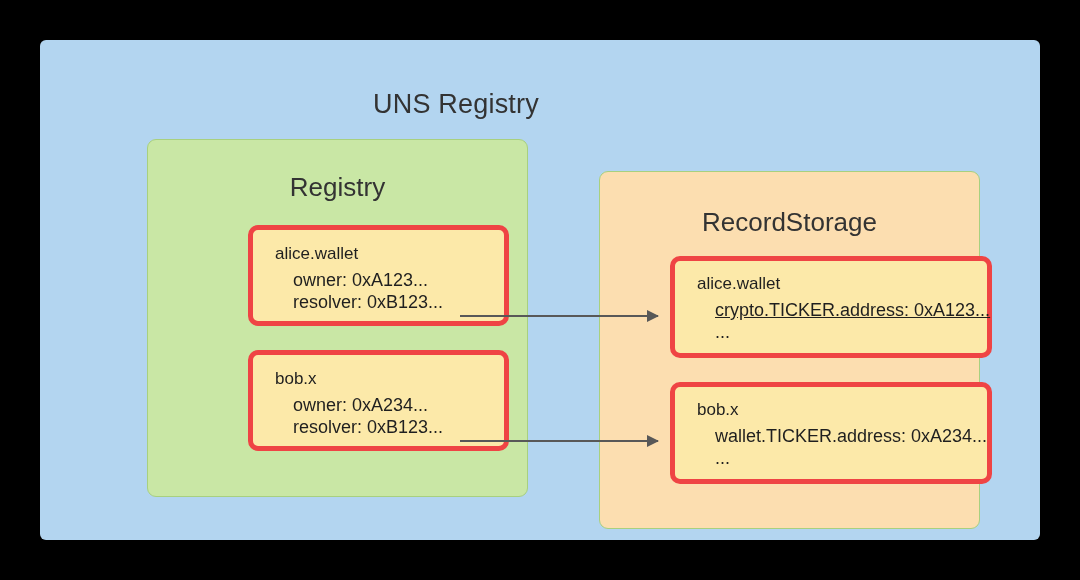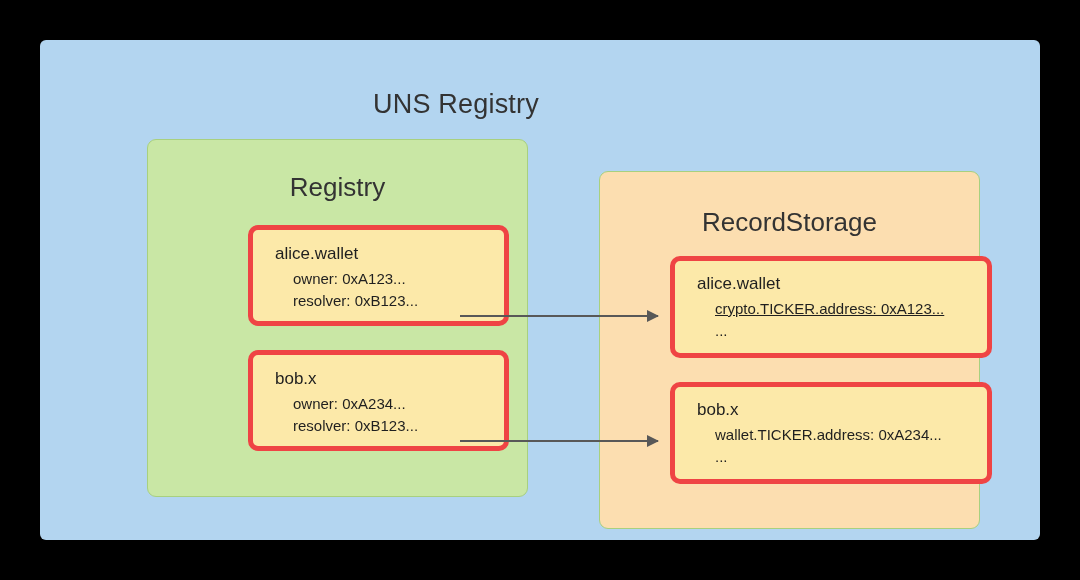--- a/index.html
+++ b/index.html
@@ -32,21 +32,21 @@
   .group-storage .group-title{top:35px;}
 
   .card{
     position:absolute;box-sizing:border-box;
     background:#fce9a9;border:5px solid #ef4444;border-radius:10px;
   }
   .card-title{
     position:absolute;left:22px;font-size:17px;color:#1f1f1f;white-space:nowrap;
   }
   .card-line{
-    position:absolute;left:40px;font-size:15px;color:#1f1f1f;white-space:nowrap;
+    position:absolute;left:40px;font-size:18px;color:#1f1f1f;white-space:nowrap;
   }
 
   
   .card-r1{left:100px;top:85px;width:261px;height:101px;}
   .card-r1 .card-title{top:14px;}
   .card-r1 .l0{top:40px;}
   .card-r1 .l1{top:62px;}
 
   .card-r2{left:100px;top:210px;width:261px;height:101px;}
   .card-r2 .card-title{top:14px;}

